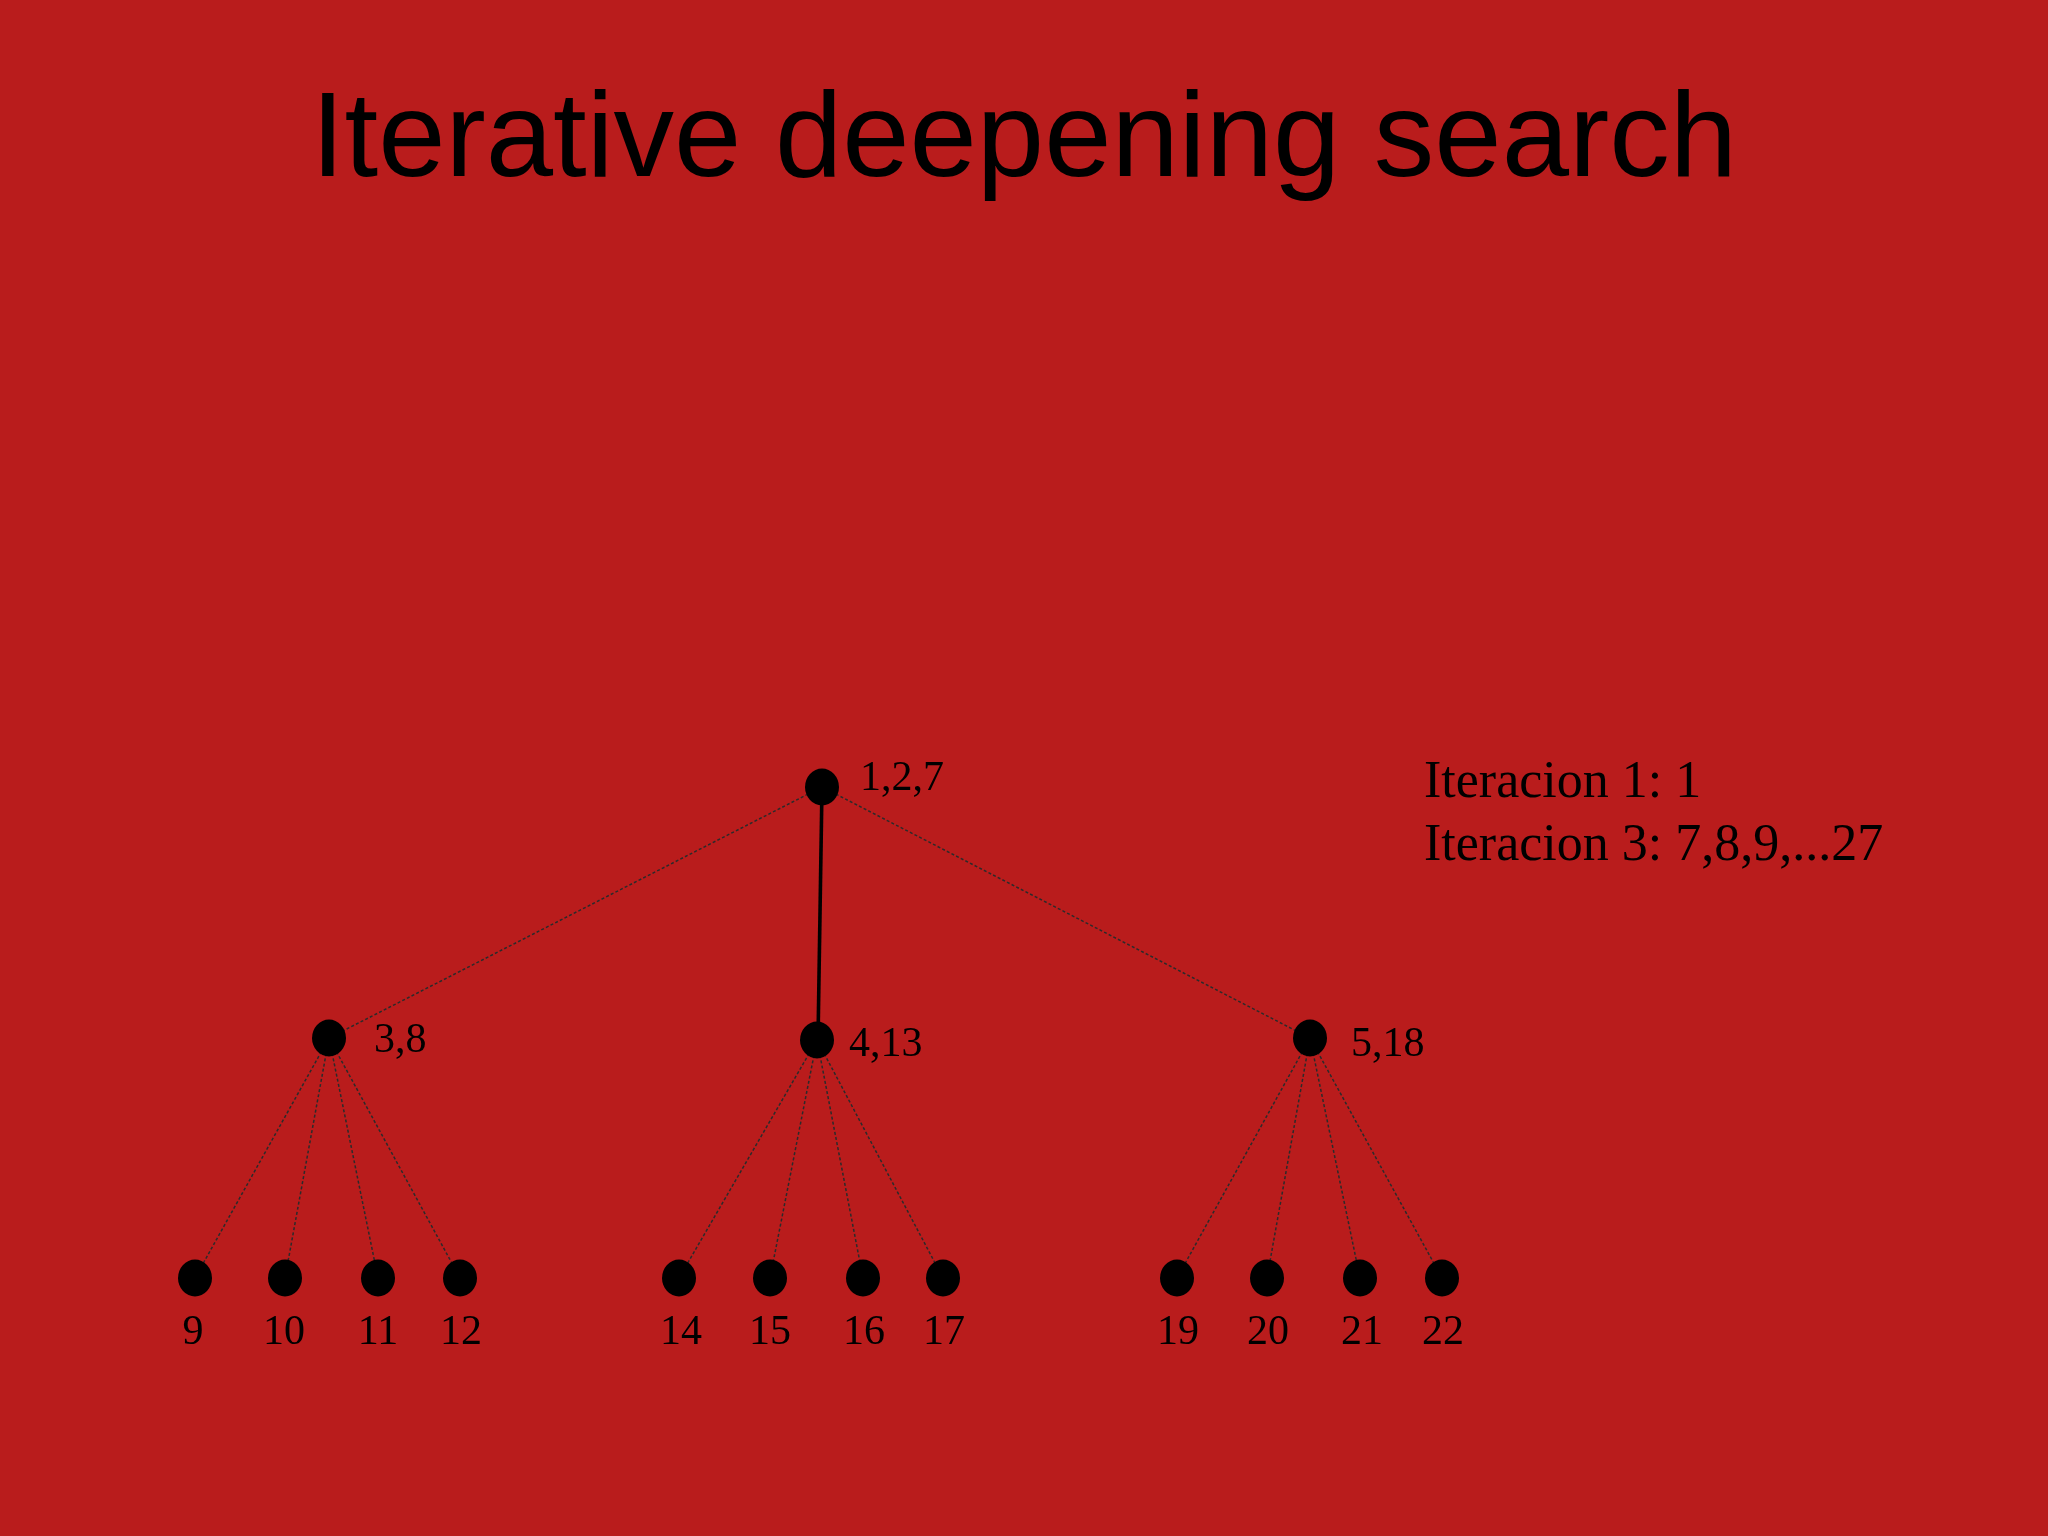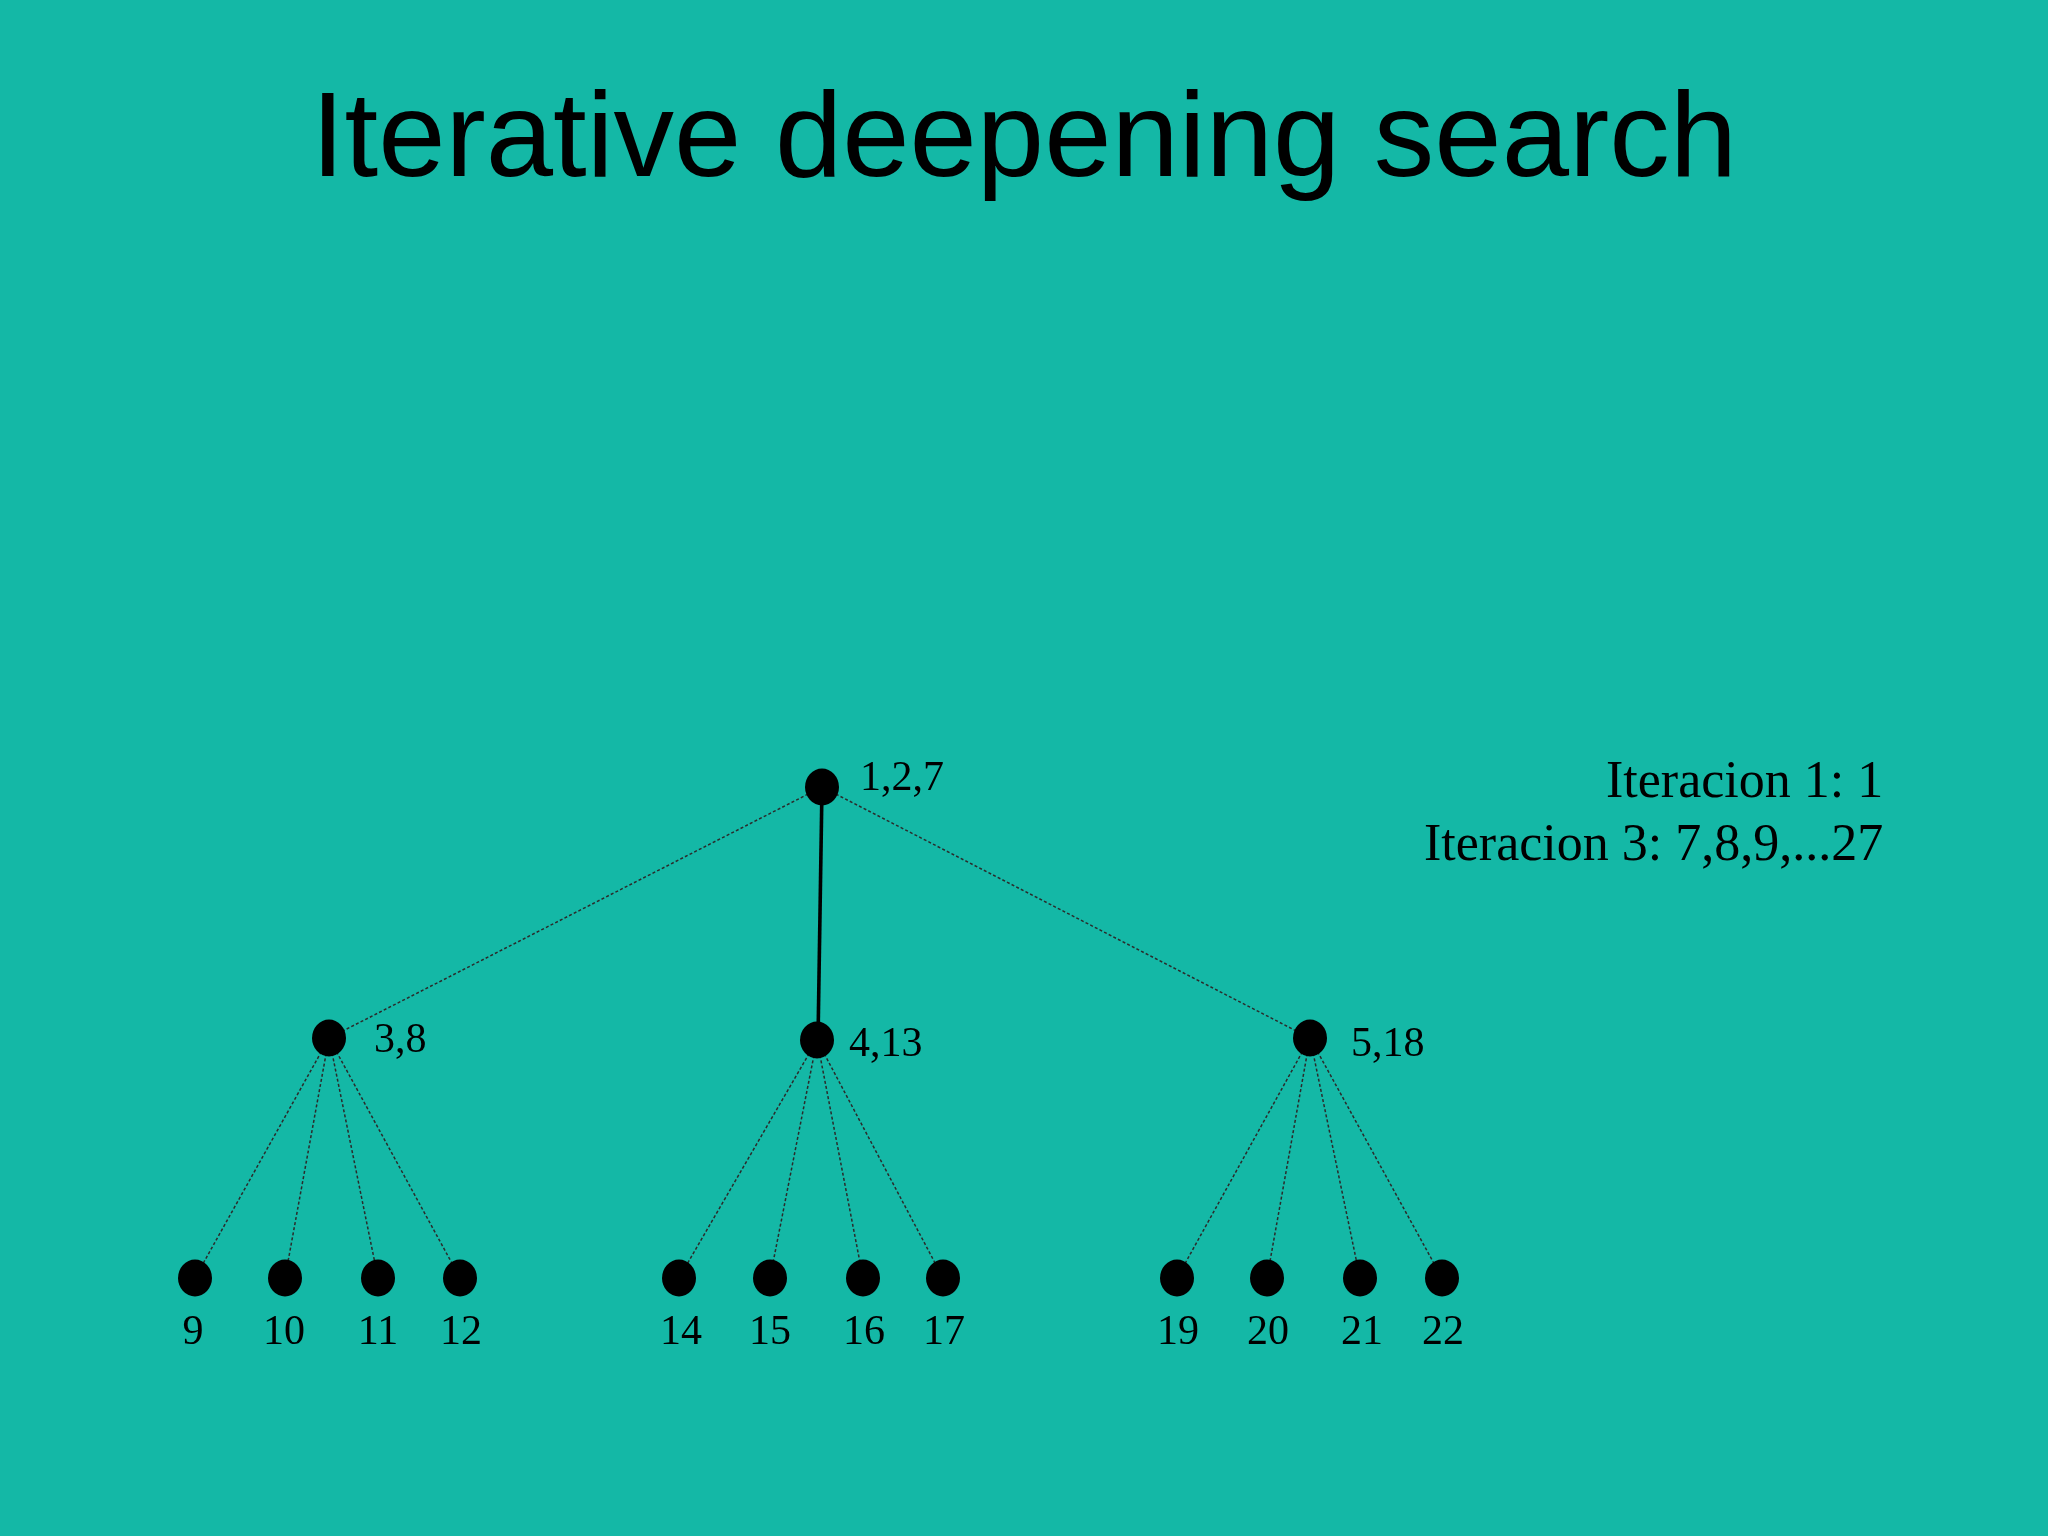--- a/index.html
+++ b/index.html
@@ -4,21 +4,21 @@
 <style>
   html, body {
     margin: 0;
     padding: 0;
     background: #ffffff;
   }
   .slide {
     position: relative;
     width: 2048px;
     height: 1536px;
-    background: #14b8a6;
+    background: #b91c1c;
     overflow: hidden;
     font-family: "Liberation Sans", sans-serif;
   }
   .title {
     position: absolute;
     top: 64px;
     left: 0;
     width: 2048px;
     margin: 0;
     text-align: center;
@@ -30,21 +30,20 @@
   }
   .annotations {
     position: absolute;
     left: 1424px;
     top: 748px;
     font-family: "Liberation Serif", serif;
     font-size: 52px;
     line-height: 63px;
     color: #000000;
     white-space: nowrap;
-    text-align: right;
   }
   .tree-svg {
     position: absolute;
     left: 0;
     top: 0;
     width: 2048px;
     height: 1536px;
   }
   .edge {
     stroke: #2b2b2b;

